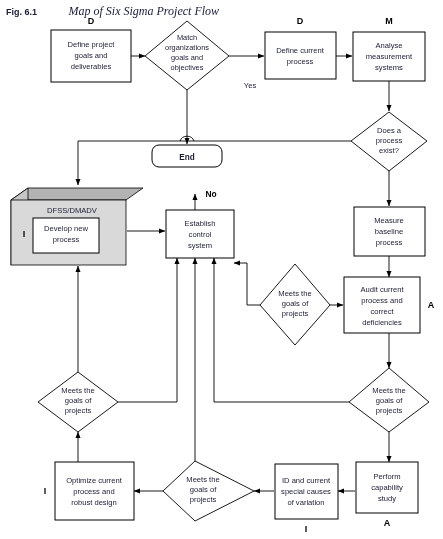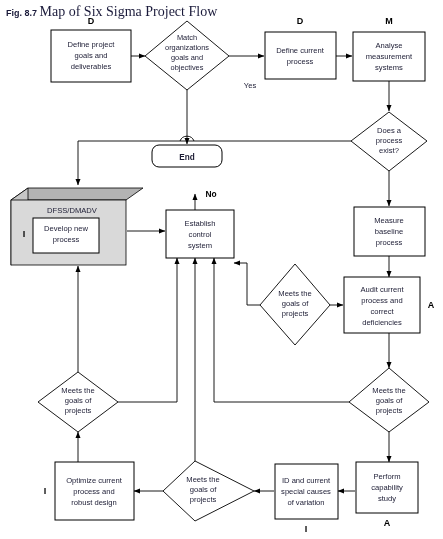--- a/index.html
+++ b/index.html
@@ -1,21 +1,21 @@
 <!DOCTYPE html>
 <html><head>
 <meta charset="utf-8">
 <style>
   html,body{margin:0;padding:0;background:#ffffff;}
   body{width:443px;height:539px;overflow:hidden;
        font-family:"Liberation Sans","DejaVu Sans",sans-serif;}
   #figure-root{position:relative;width:443px;height:539px;background:#fff;}
   .caption{position:absolute;left:6px;top:4px;font-size:9px;color:#1a1a3a;white-space:nowrap;}
   .caption .cap-num{font-weight:bold;font-family:"Liberation Sans",sans-serif;}
-  .caption .cap-txt{font-family:"Liberation Serif",serif;font-size:14px;}
+  .caption .cap-txt{font-style:italic;font-family:"Liberation Serif",serif;font-size:12px;margin-left:29px;}
   svg{position:absolute;left:0;top:0;}
   .nodetext{font-family:"Liberation Sans","DejaVu Sans",sans-serif;font-size:7.6px;fill:#1b1b33;text-anchor:middle;}
   .nodetext.small{font-size:7.4px;}
   .endtext{font-family:"Liberation Sans",sans-serif;font-size:8.2px;font-weight:bold;fill:#1b1b33;text-anchor:middle;}
   .phase{font-family:"Liberation Sans",sans-serif;font-size:9px;font-weight:bold;fill:#000;text-anchor:middle;}
   .edgelbl{font-family:"Liberation Sans",sans-serif;font-size:7.6px;fill:#1b1b33;text-anchor:middle;}
   .edgelbl.bold{font-weight:bold;font-size:8.4px;fill:#000;}
   .boxline{fill:#ffffff;stroke:#000000;stroke-width:1;}
   .diamond{fill:#ffffff;stroke:#000000;stroke-width:0.9;}
   .conn{stroke:#000000;stroke-width:0.9;fill:none;}
@@ -24,21 +24,21 @@
   .box3d-top{fill:#b3b3b3;stroke:#000;stroke-width:0.8;}
   .box3d-side{fill:#c6c6c6;stroke:#000;stroke-width:0.8;}
   .endbox{fill:#ffffff;stroke:#000;stroke-width:1;}
 </style>
 </head>
 <body>
 
 <div id="figure-root">
 
   <div class="caption">
-    <span class="cap-num">Fig. 8.7</span>
+    <span class="cap-num">Fig. 6.1</span>
     <span class="cap-txt">Map of Six Sigma Project Flow</span>
   </div>
 
   <svg width="443" height="539" viewBox="0 0 443 539">
     <defs>
       <marker id="ah" markerWidth="7" markerHeight="7" refX="6.2" refY="2.6" orient="auto" markerUnits="userSpaceOnUse">
         <path d="M0,0 L6.5,2.6 L0,5.2 z" fill="#000"></path>
       </marker>
     </defs>
 

